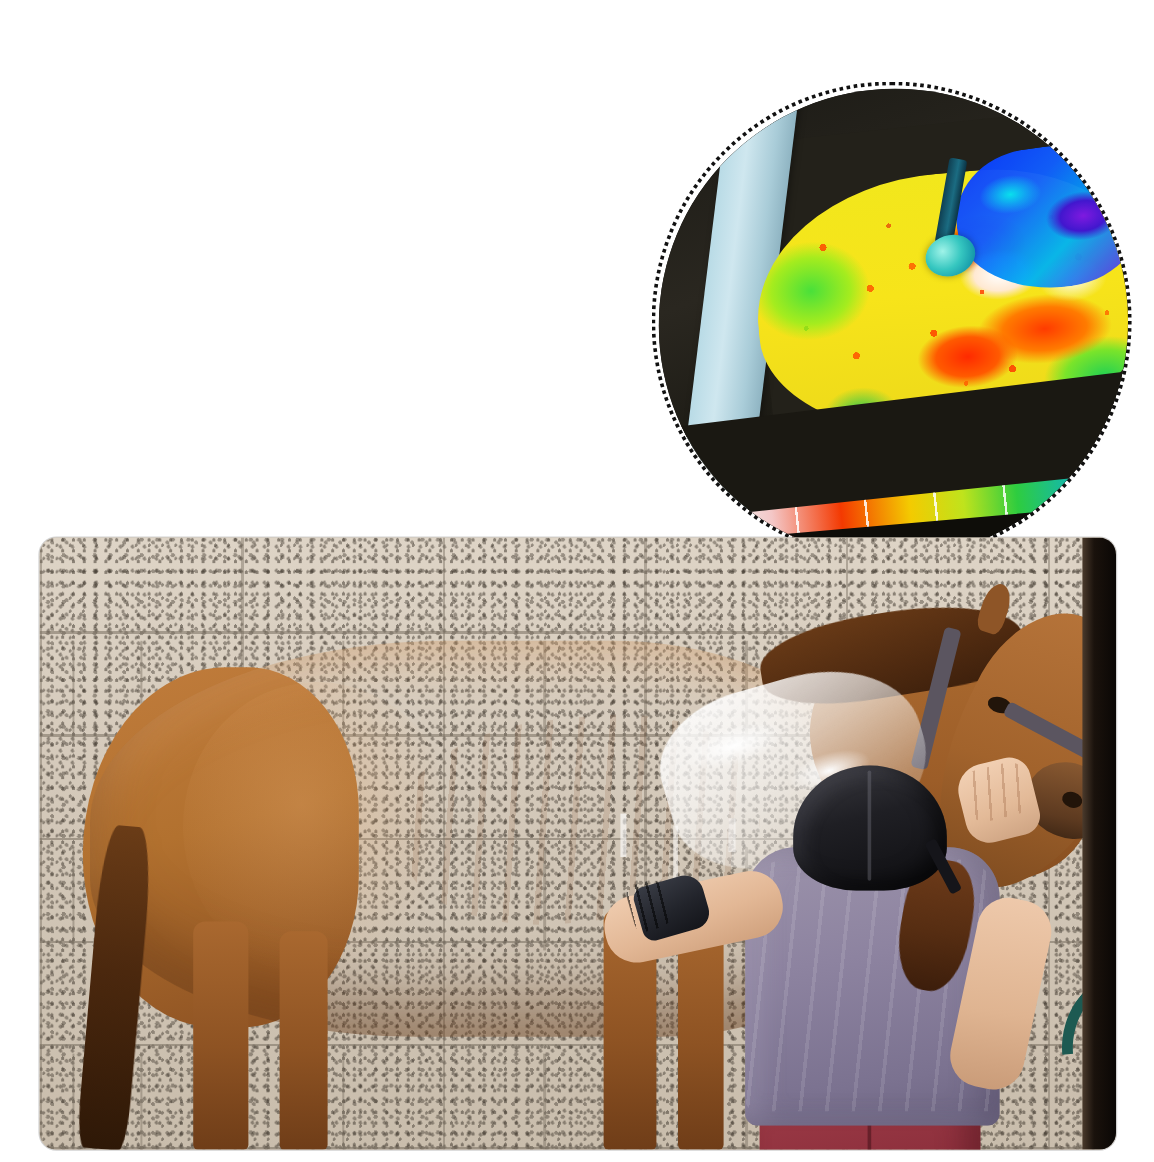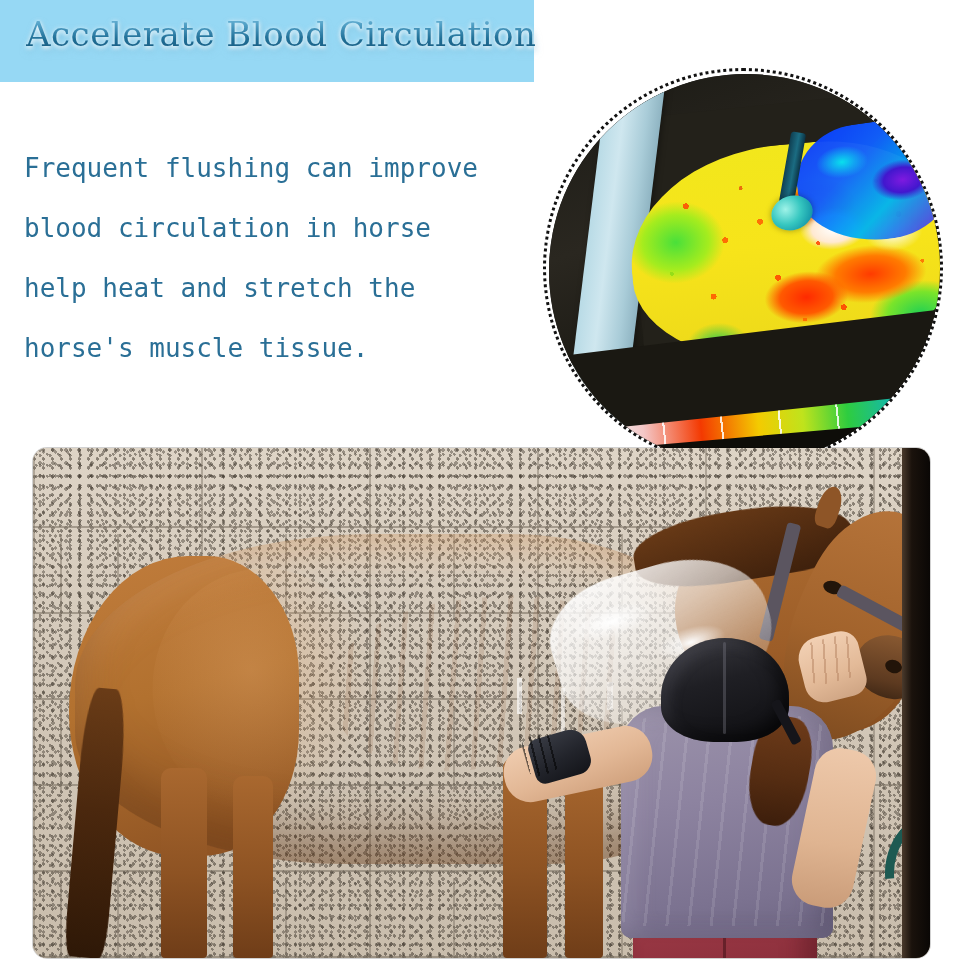--- a/index.html
+++ b/index.html
@@ -425,31 +425,21 @@
     border-radius:50%;
     border-top-color:transparent;border-right-color:transparent;border-bottom-color:transparent;
     transform:rotate(40deg);
   }
 </style>
 </head>
 <body>
 
 <div id="page">
 
-  <div class="banner">
-    <div class="banner-title-wrap">
-      <div class="banner-title-glow">Accelerate Blood Circulation</div>
-      <div class="banner-title">Accelerate Blood Circulation</div>
-    </div>
-  </div>
-
-  <div class="body-copy">Frequent flushing can improve
-blood circulation in horse
-help heat and stretch the
-horse's muscle tissue.</div>
+
 
   <div class="circle-inset">
     <div class="circle-clip">
       <div class="thermal-bg"></div>
       <div class="monitor-panel"></div>
       <div class="post"></div>
       <div class="thermal-body"></div>
       <div class="thermal-speckle"></div>
       <div class="thermal-cold"></div>
       <div class="thermal-nozzle-stem"></div>

